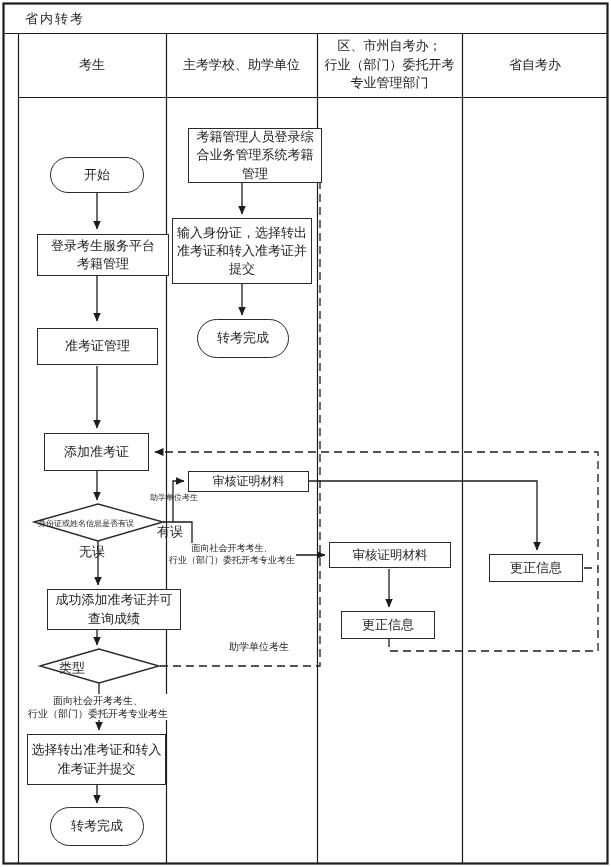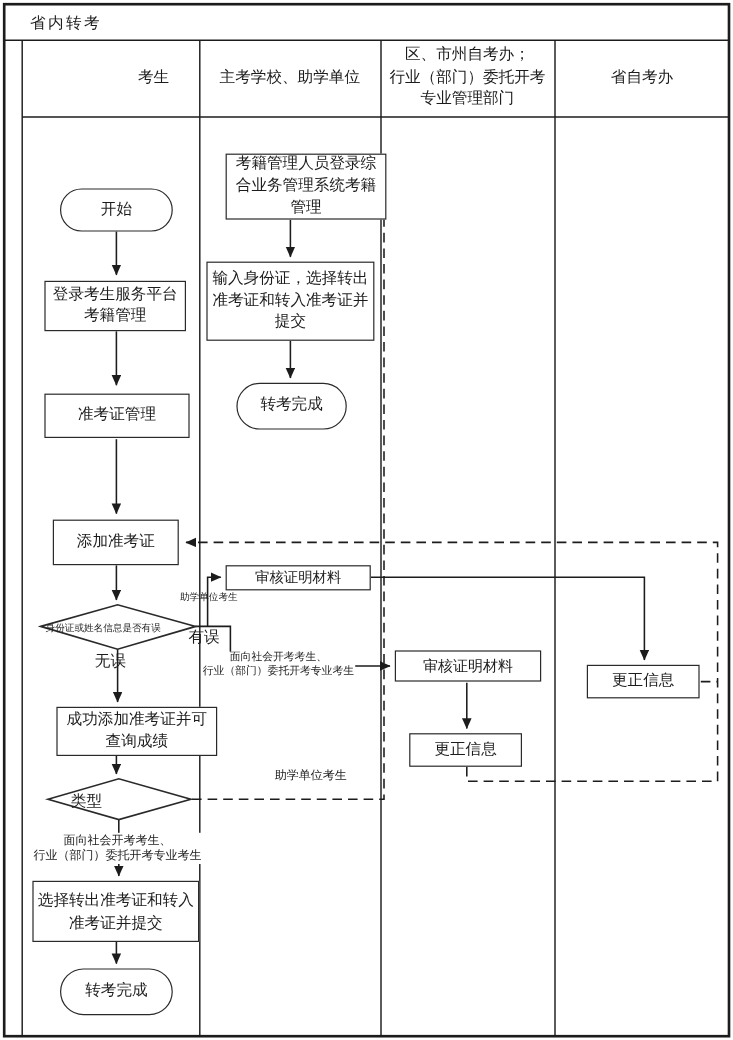--- a/index.html
+++ b/index.html
@@ -67,29 +67,29 @@
       <polyline points="309,481 537,481 537,550" marker-end="url(#arr)"></polyline>
     </g>
 
     <g stroke="#2a2a2a" stroke-width="1.4" fill="#ffffff">
       <polygon points="34,522 98,504 163,522 98,541"></polygon>
       <polygon points="40,666 99,649 159,666 99,683"></polygon>
     </g>
   </svg>
 
   <div class="title">省内转考</div>
-  <div class="lane-hd" style="left:18px;width:148px;padding-left:36px;">考生</div>
+  <div class="lane-hd" style="left:18px;width:148px;">考生</div>
   <div class="lane-hd" style="left:166px;width:151px;">主考学校、助学单位</div>
   <div class="lane-hd" style="left:317px;width:145px;">区、市州自考办；
 行业（部门）委托开考
 专业管理部门</div>
   <div class="lane-hd" style="left:462px;width:146px;">省自考办</div>
 
   <div class="node pill" style="left:50px;top:157px;width:94px;height:36px;">开始</div>
-  <div class="node" style="left:37px;top:234px;width:118px;height:42px;">登录考生服务平台
+  <div class="node" style="left:37px;top:234px;width:132px;height:42px;">登录考生服务平台
 考籍管理</div>
   <div class="node" style="left:37px;top:328px;width:121px;height:37px;">准考证管理</div>
   <div class="node" style="left:44px;top:433px;width:105px;height:38px;">添加准考证</div>
   <div class="dmd-label" style="left:38px;top:518px;width:121px;font-size:8px;">身份证或姓名信息是否有误</div>
   <div class="edge-label" style="left:70px;top:544px;width:44px;font-size:13px;">无误</div>
   <div class="edge-label" style="left:151px;top:524px;width:38px;font-size:13px;">有误</div>
   <div class="node" style="left:47px;top:589px;width:134px;height:41px;">成功添加准考证并可
 查询成绩</div>
   <div class="dmd-label" style="left:59px;top:659px;width:80px;font-size:13px;">类型</div>
   <div class="edge-label mask" style="left:22px;top:694px;width:152px;font-size:10px;">面向社会开考考生、

